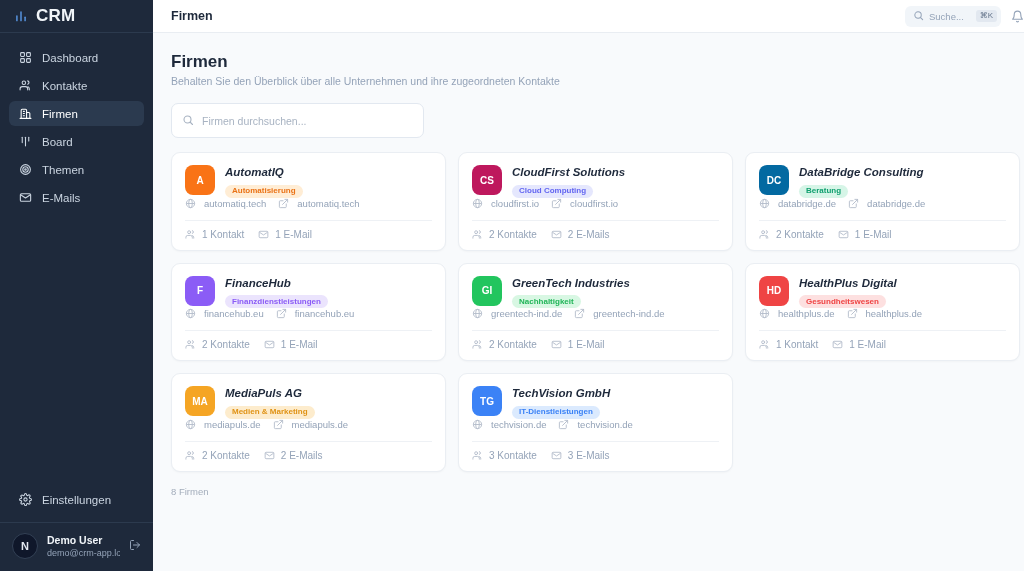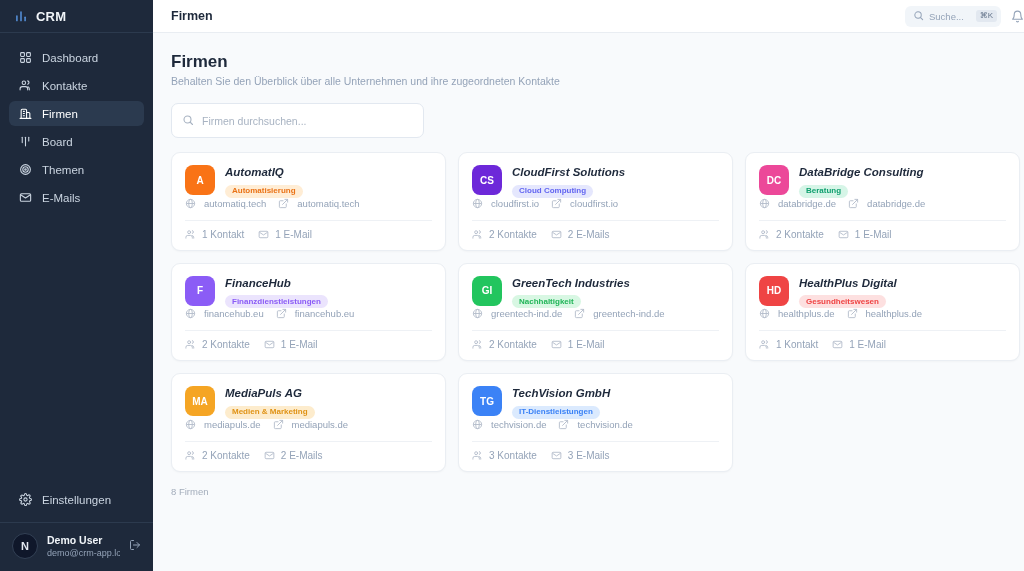--- a/index.html
+++ b/index.html
@@ -17,21 +17,21 @@
     background: #1e293b;
     display: flex; flex-direction: column;
     flex: 0 0 153px;
   }
   .brand {
     height: 33px;
     display: flex; align-items: center; gap: 8px;
     padding: 0 14px;
     border-bottom: 1px solid #2c3a4e;
   }
-  .brand-title { color: #f1f5f9; font-size: 13px; font-weight: bold; letter-spacing: .2px; }
+  .brand-title { color: #f1f5f9; font-size: 17px; font-weight: bold; letter-spacing: .2px; }
   .nav { padding: 12px 9px 0 9px; display: flex; flex-direction: column; gap: 3px; }
   .nav-item {
     display: flex; align-items: center; gap: 10px;
     height: 25px; padding: 0 9px;
     border-radius: 6px;
     color: #cbd5e1; font-size: 11.5px;
     cursor: pointer;
   }
   .nav-item.active { background: #2b3a4f; color: #ffffff; }
   .nav-icon { width: 14px; height: 14px; display: inline-flex; align-items: center; justify-content: center; flex: 0 0 14px; }
@@ -347,21 +347,21 @@
                     <rect x="2.5" y="5" width="19" height="14" rx="2"></rect>
                     <path d="M3 7l9 6 9-6"></path>
                   </svg>
                 </span>
                 <span>1 E-Mail</span>
               </span>
             </div>
           </div>
           <div class="card">
             <div class="card-head">
-              <div class="card-avatar" style="background:#6d28d9">
+              <div class="card-avatar" style="background:#be185d">
                 <span>CS</span>
               </div>
               <div><div class="card-name">CloudFirst Solutions</div><span class="tag" style="background:#e5e7fd;color:#6366f1">Cloud Computing</span></div>
             </div>
             <div class="links">
               <div class="link-row">
                 <span class="ic">
                   <svg width="11" height="11" viewBox="0 0 24 24" fill="none" stroke="currentColor" stroke-width="2">
                     <circle cx="12" cy="12" r="9"></circle>
                     <line x1="3" y1="12" x2="21" y2="12"></line>
@@ -400,21 +400,21 @@
                     <rect x="2.5" y="5" width="19" height="14" rx="2"></rect>
                     <path d="M3 7l9 6 9-6"></path>
                   </svg>
                 </span>
                 <span>2 E-Mails</span>
               </span>
             </div>
           </div>
           <div class="card">
             <div class="card-head">
-              <div class="card-avatar" style="background:#ec4899">
+              <div class="card-avatar" style="background:#0369a1">
                 <span>DC</span>
               </div>
               <div><div class="card-name">DataBridge Consulting</div><span class="tag" style="background:#d6f5e7;color:#10a06f">Beratung</span></div>
             </div>
             <div class="links">
               <div class="link-row">
                 <span class="ic">
                   <svg width="11" height="11" viewBox="0 0 24 24" fill="none" stroke="currentColor" stroke-width="2">
                     <circle cx="12" cy="12" r="9"></circle>
                     <line x1="3" y1="12" x2="21" y2="12"></line>

